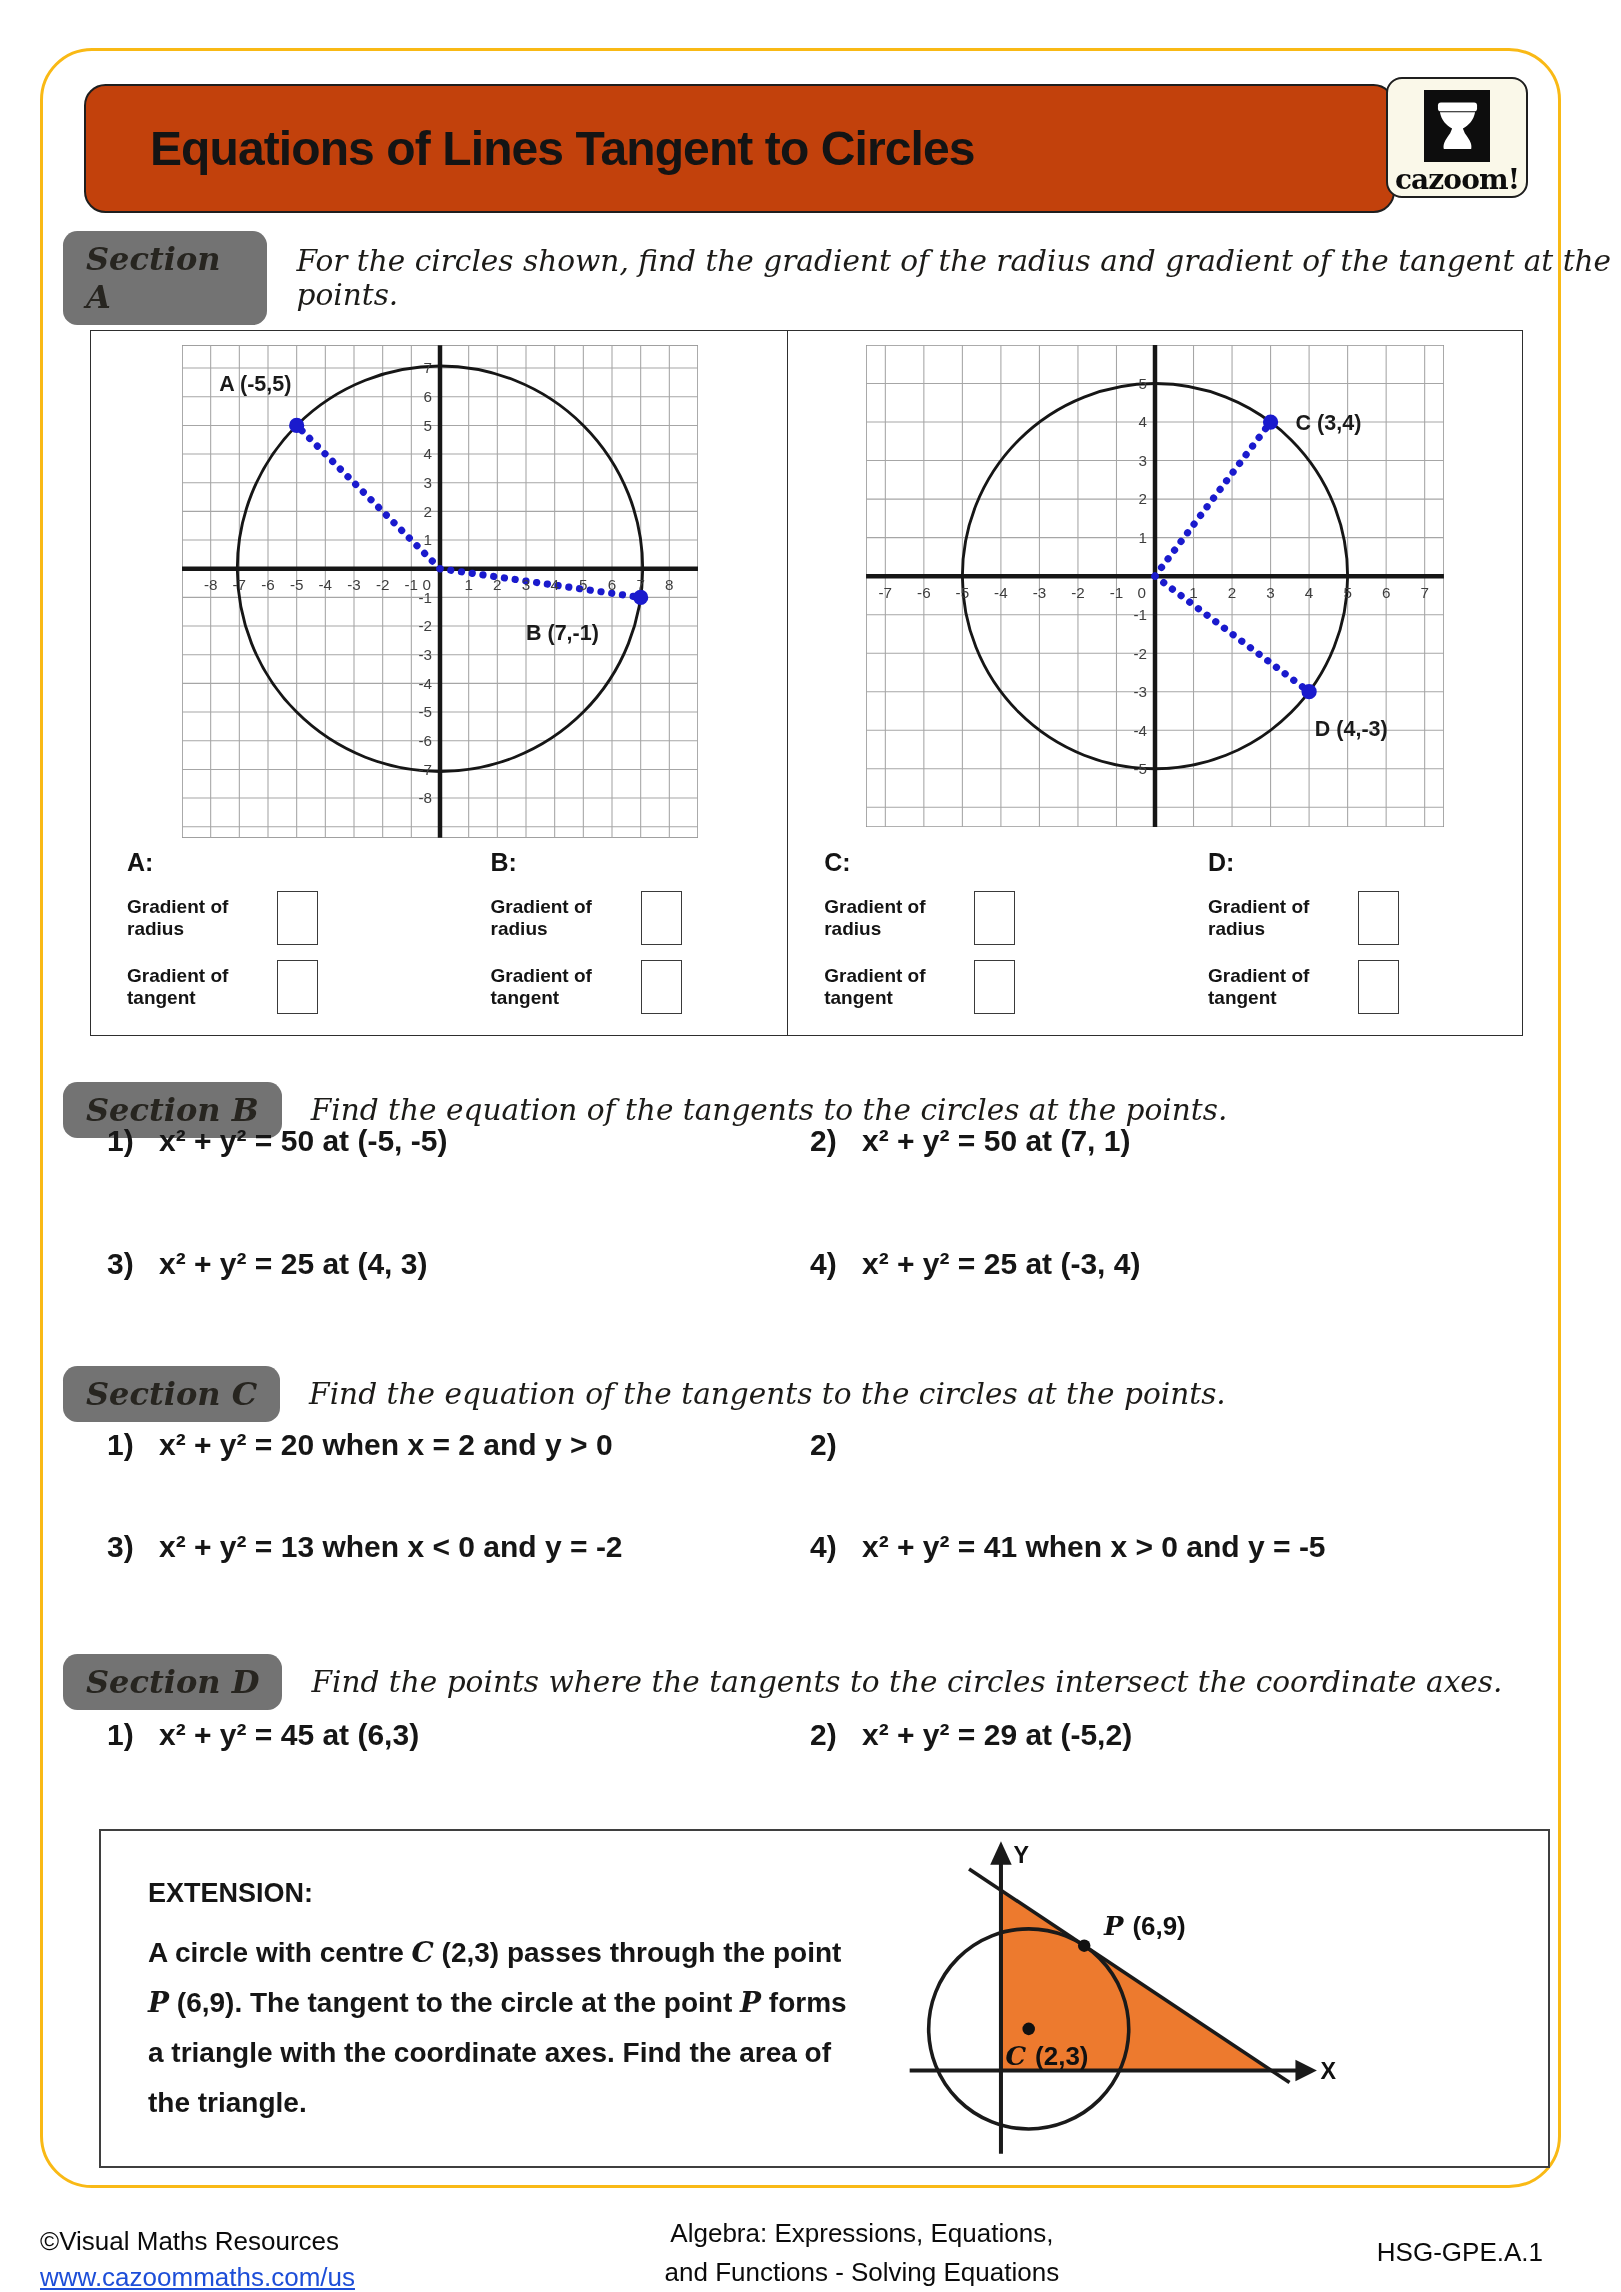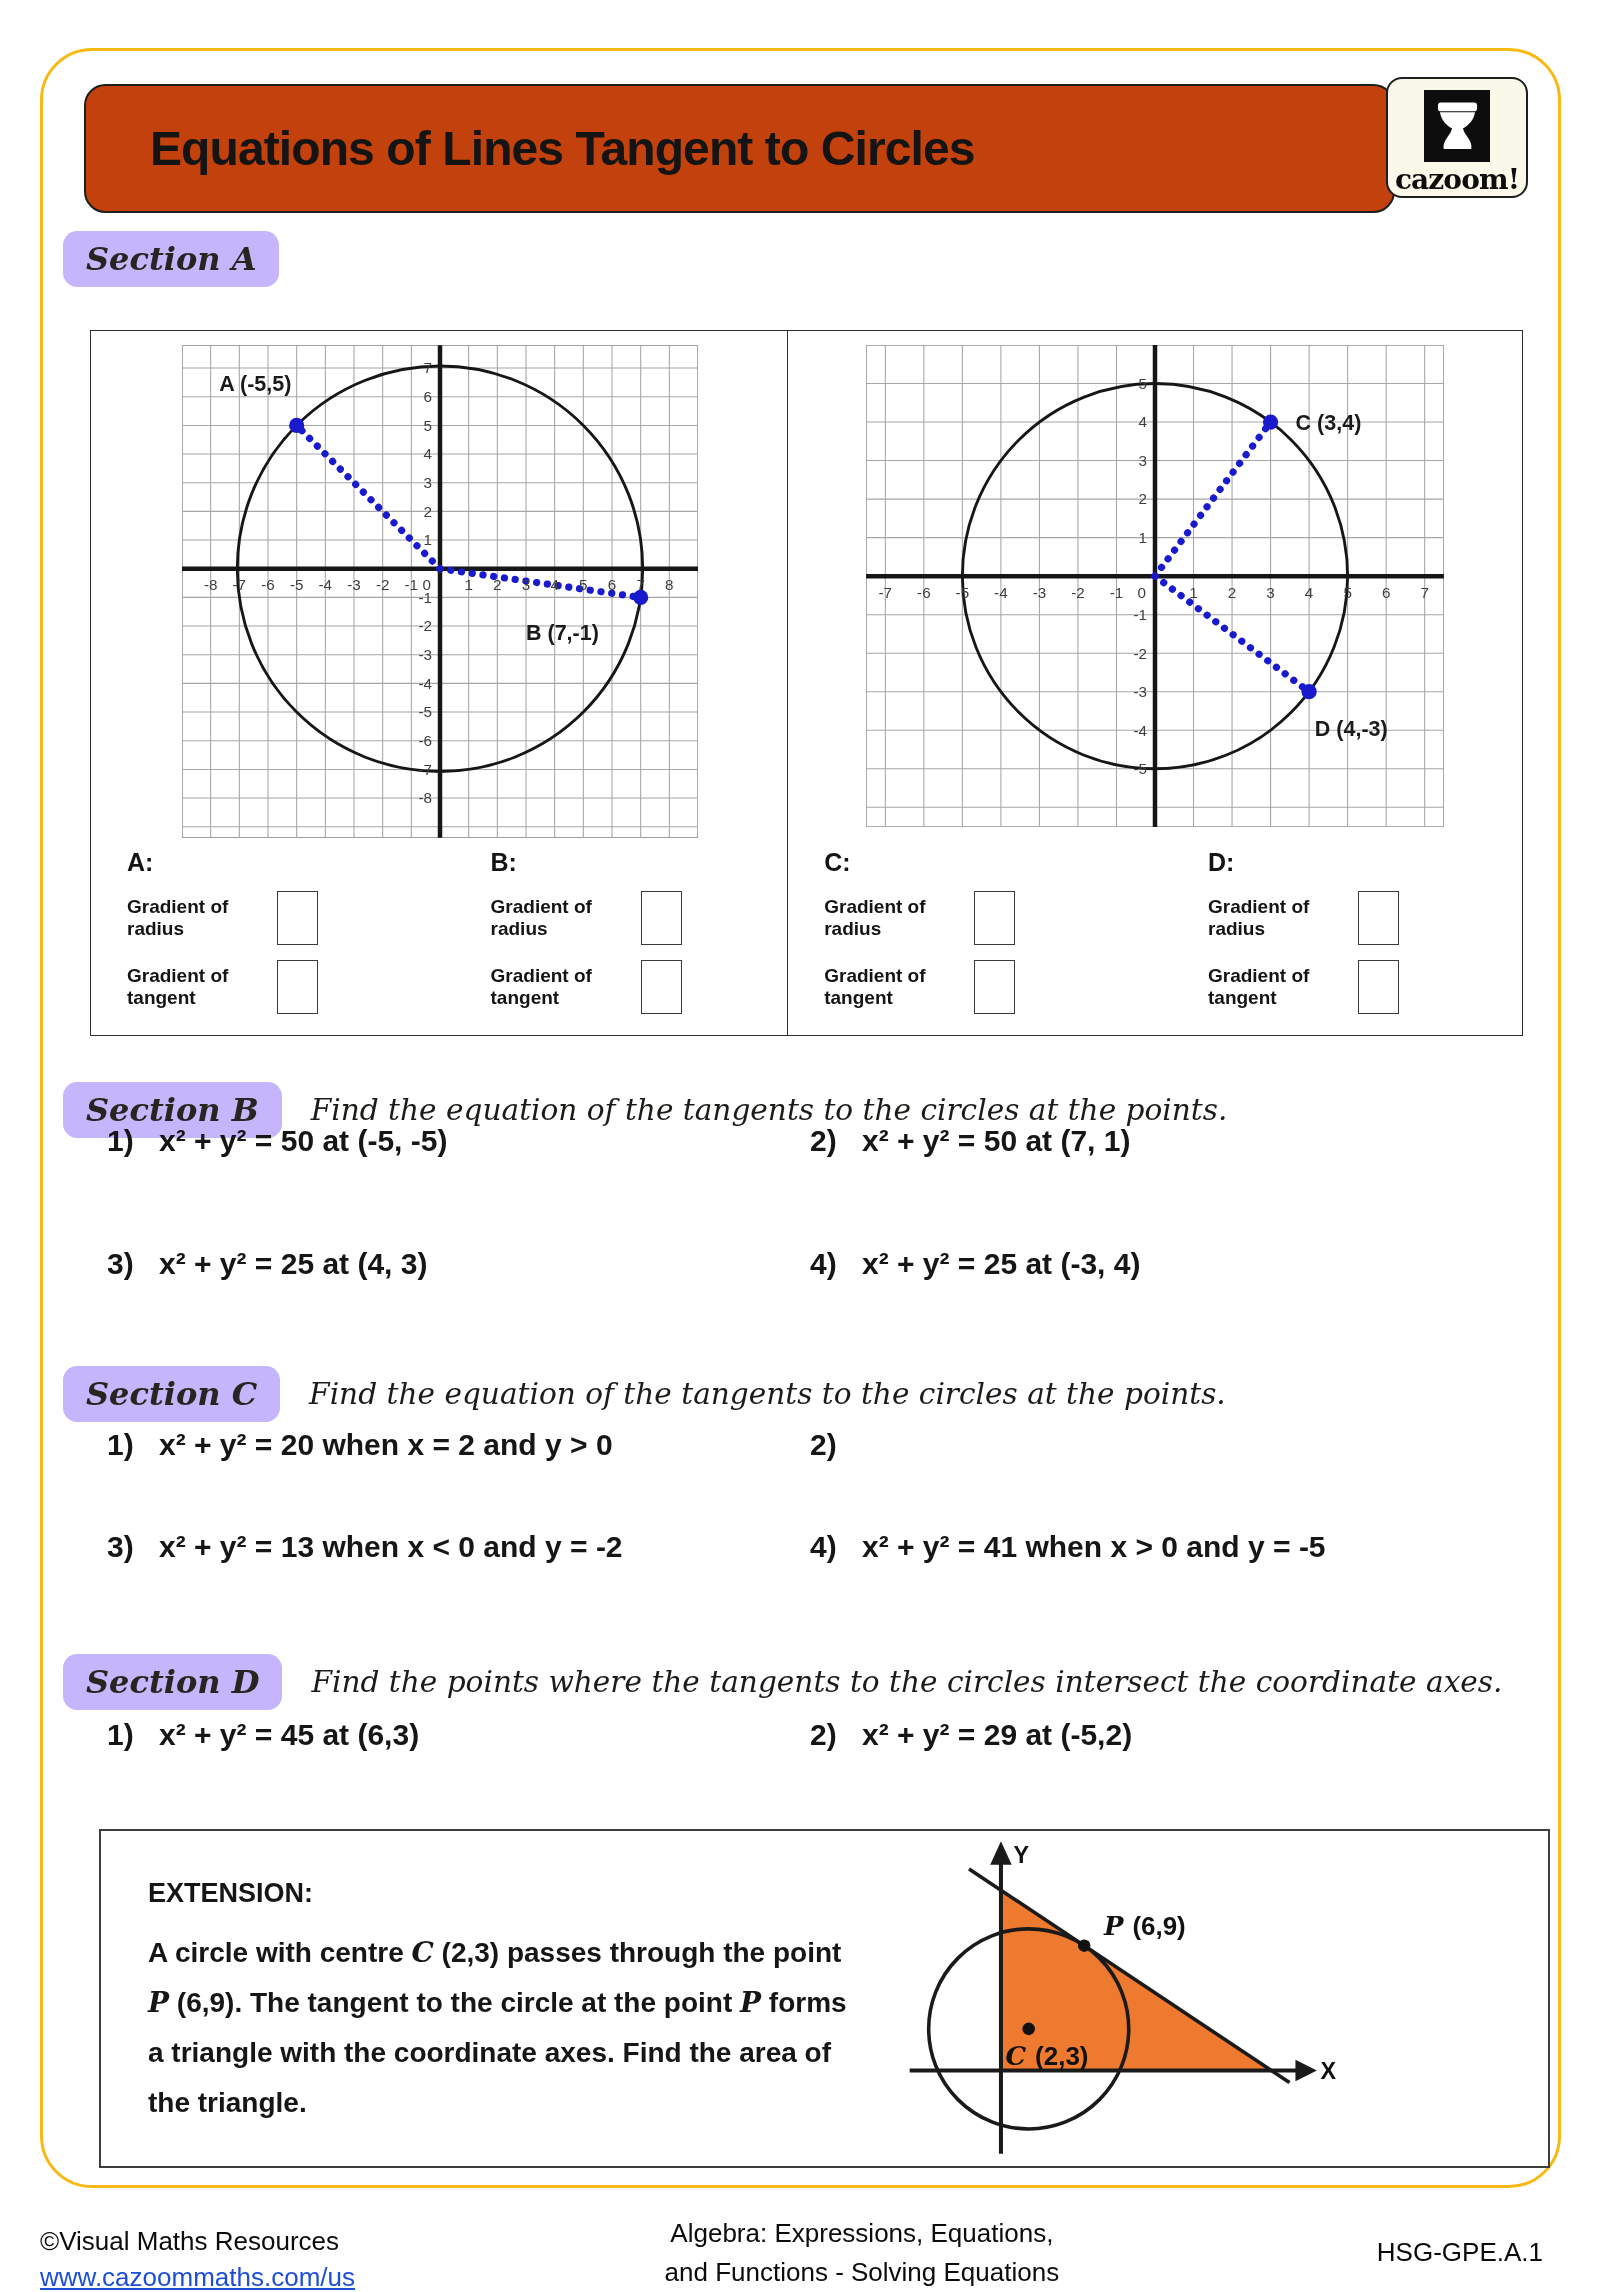--- a/index.html
+++ b/index.html
@@ -20,21 +20,21 @@
   .title-box h1{margin:0;font-size:48px;font-weight:bold;letter-spacing:-0.9px;color:#141414;}
   .logo-box{
     position:absolute;left:1386px;top:77px;width:142px;height:121px;
     background:#FAF8E9;border:2.7px solid #1E1E1E;border-radius:16px;box-sizing:border-box;
     display:flex;flex-direction:column;align-items:center;padding-top:10.7px;
   }
   .logo-mark{width:66px;height:79px;background:#0D0D0D;display:flex;align-items:center;justify-content:center;}
   .logo-text{font-family:"DejaVu Serif", serif;font-weight:bold;font-size:28px;color:#0D0D0D;margin-top:0.9px;letter-spacing:-0.9px;}
   .section-head{position:absolute;display:flex;align-items:center;}
   .pill{
-    background:#c4b5fd;border-radius:14.3px;padding:9px 23px;
+    background:#737373;border-radius:14.3px;padding:9px 23px;
     font-family:"DejaVu Serif", serif;font-style:italic;font-weight:bold;font-size:32px;color:#272520;
   }
   .instr{margin-left:29px;font-family:"DejaVu Serif", serif;font-style:italic;font-size:29.6px;color:#1C1B18;}
   .sec-a{left:63px;top:231px;}
   .sec-b{left:63px;top:1082px;}
   .sec-c{left:63px;top:1366px;}
   .sec-d{left:63px;top:1654px;}
   .panels{position:absolute;left:90px;top:330px;width:1433px;height:706px;display:flex;}
   .panel{
     box-sizing:border-box;border:1.8px solid #2E2E2E;background:#fff;
@@ -91,20 +91,21 @@
       <svg width="43" height="52" viewBox="0 0 44 52" aria-hidden="true">
         <rect x="2" y="2" width="40" height="9" rx="3" fill="#ffffff"></rect>
         <path fill="#ffffff" d="M4 12 C5.5 20 10.5 25.5 16.5 28.5 L14.5 33.5 C8.5 41.5 7 45.5 8 49.5 L36 49.5 C37 45.5 35.5 41.5 29.5 33.5 L27.5 28.5 C33.5 25.5 38.5 20 40 12 Z"></path>
       </svg>
     </div>
     <div class="logo-text">cazoom!</div>
   </div>
 
   <div class="section-head sec-a">
     <span class="pill">Section A</span>
+    <span class="instr">For the circles shown, find the gradient of the radius and gradient of the tangent at the points.</span>
   </div>
 
   <div class="panels">
     <div class="panel left">
       <div class="graph-wrap" id="graph-0"><svg width="516" height="493" viewBox="0 0 576 550">
             <rect x="0" y="0" width="576" height="550" fill="#ffffff" stroke="#8C8C8C" stroke-width="1.5"></rect>
             <line x1="0" y1="0" x2="0" y2="550" stroke="#A6A6A6" stroke-width="1.2"></line>
             <line x1="32" y1="0" x2="32" y2="550" stroke="#A6A6A6" stroke-width="1.2"></line>
             <line x1="64" y1="0" x2="64" y2="550" stroke="#A6A6A6" stroke-width="1.2"></line>
             <line x1="96" y1="0" x2="96" y2="550" stroke="#A6A6A6" stroke-width="1.2"></line>

